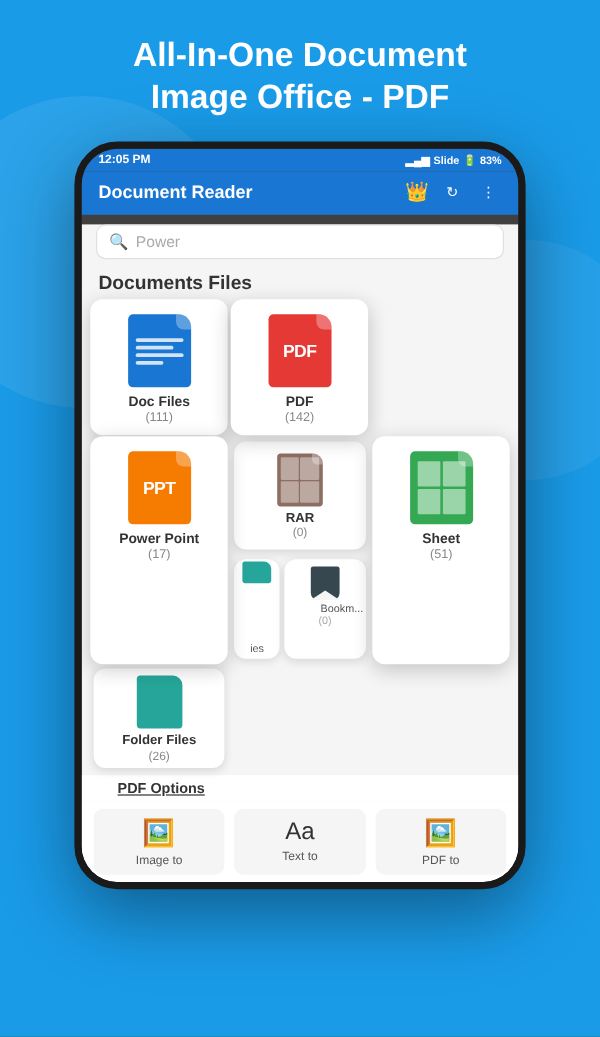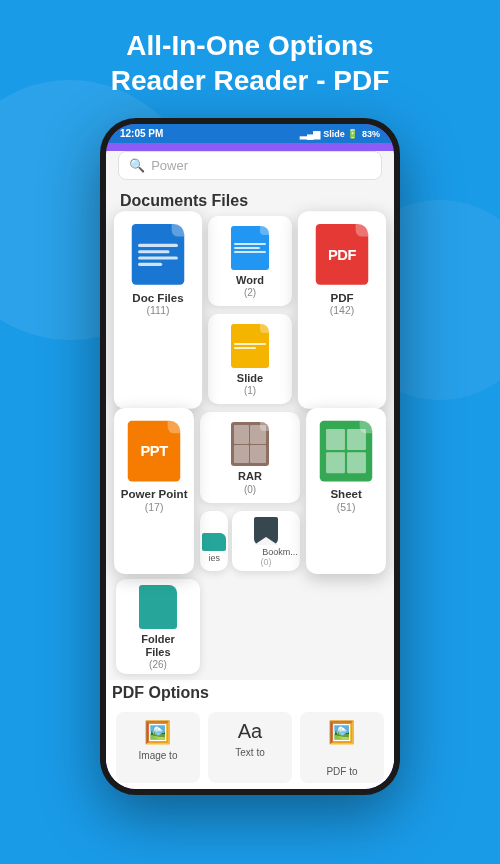--- a/index.html
+++ b/index.html
@@ -24,22 +24,22 @@
 
     
     .phone-wrapper {
       display: flex;
       justify-content: center;
       align-items: flex-start;
       position: relative;
     }
 
     .phone {
-      width: 300px;
-      background: #8b5cf6;
+      width: 376px;
+      background: #404040;
       border-radius: 36px;
       border: 6px solid #1a1a1a;
       overflow: hidden;
       position: relative;
       box-shadow: 0 20px 60px rgba(0,0,0,0.4);
     }
 
     
     .status-bar {
       background: #1976d2;
@@ -265,25 +265,26 @@
     
     .ppt-text, .pdf-text {
       font-size: 14px;
       font-weight: 900;
       color: white;
       letter-spacing: -0.5px;
     }
 
     
     .pdf-options-section {
-      padding: 4px 6px 4px;
-      font-size: 16px;
+      padding: 4px 30px 4px;
+      font-size: 12px;
       font-weight: 700;
       color: #333;
       background: white;
+      text-decoration: underline;
     }
 
     .pdf-options-grid {
       display: grid;
       grid-template-columns: 1fr 1fr 1fr;
       gap: 8px;
       padding: 6px 10px;
       background: white;
     }
 
@@ -330,38 +331,46 @@
       border-radius: 30px;
     }
   </style>
 </head>
 <body>
 
 <div class="bg-circle-1"></div>
 <div class="bg-circle-2"></div>
 
 <div class="app-title">
-  <span>All-In-One Options</span><br>
-  <span>Reader Reader - PDF</span>
+  <span>All-In-One Document</span><br>
+  <span>Image Office - PDF</span>
 </div>
 
 <div class="phone-wrapper">
   <div class="phone">
     <div class="phone-inner">
 
       <div class="status-bar">
         <span>12:05 PM</span>
         <div class="status-icons">
           <span>▂▄▆</span>
           <span>Slide</span>
           <span>🔋</span>
           <span>83%</span>
         </div>
       </div>
 
+      <div class="app-bar">
+        <span class="app-bar-title">Document Reader</span>
+        <div class="app-bar-icons">
+          <span class="crown-icon">👑</span>
+          <div class="icon-circle">↻</div>
+          <div class="icon-circle">⋮</div>
+        </div>
+      </div>
 
       <div class="main-content">
 
         <div class="search-bar">
           <span class="search-icon-inner">🔍</span>
           <span class="search-text">Power</span>
         </div>
 
         <div class="section-header">Documents Files</div>
 
@@ -375,48 +384,20 @@
                   <div class="doc-line medium"></div>
                   <div class="doc-line full"></div>
                   <div class="doc-line short"></div>
                 </div>
               </div>
             </div>
             <span class="doc-name">Doc Files</span>
             <span class="doc-count">(111)</span>
           </div>
 
-          <div style="display:flex; flex-direction:column; gap:8px;">
-            <div class="doc-card">
-              <div class="file-icon-small">
-                <div class="file-shape-small blue-word">
-                  <div style="display:flex;flex-direction:column;gap:2px;padding:4px 3px;width:100%;">
-                    <div style="height:2px;background:rgba(255,255,255,0.8);border-radius:1px;width:100%;"></div>
-                    <div style="height:2px;background:rgba(255,255,255,0.8);border-radius:1px;width:80%;"></div>
-                    <div style="height:2px;background:rgba(255,255,255,0.8);border-radius:1px;width:100%;"></div>
-                  </div>
-                </div>
-              </div>
-              <span class="doc-name">Word</span>
-              <span class="doc-count">(2)</span>
-            </div>
-
-            <div class="doc-card">
-              <div class="file-icon-small">
-                <div class="file-shape-small" style="background:#f4b400;">
-                  <div style="display:flex;flex-direction:column;gap:2px;padding:4px 3px;width:100%;">
-                    <div style="height:2px;background:rgba(255,255,255,0.8);border-radius:1px;"></div>
-                    <div style="height:2px;background:rgba(255,255,255,0.8);border-radius:1px;width:70%;"></div>
-                  </div>
-                </div>
-              </div>
-              <span class="doc-name">Slide</span>
-              <span class="doc-count">(1)</span>
-            </div>
-          </div>
 
           <div class="doc-card highlight-pdf" style="padding:12px 6px 8px;">
             <div class="file-icon">
               <div class="file-shape red-pdf">
                 <span class="pdf-text">PDF</span>
               </div>
             </div>
             <span class="doc-name">PDF</span>
             <span class="doc-count">(142)</span>
           </div>
@@ -444,21 +425,21 @@
                     <div style="background:rgba(255,255,255,0.4);border-radius:1px;"></div>
                     <div style="background:rgba(255,255,255,0.4);border-radius:1px;"></div>
                   </div>
                 </div>
               </div>
               <span class="doc-name">RAR</span>
               <span class="doc-count">(0)</span>
             </div>
 
             <div style="display:flex;gap:4px;">
-              <div class="doc-card" style="flex:1;padding:22px 2px 4px;">
+              <div class="doc-card" style="flex:1;padding:2px 2px 4px;gap:47px;">
                 <div style="width:24px;height:18px;background:#26a69a;border-radius:2px 6px 2px 2px;margin-bottom:2px;"></div>
                 <span style="font-size:9px;color:#555;text-align:center;">ies</span>
               </div>
               <div class="doc-card" style="flex:1;padding:6px 2px 4px;">
                 <div style="width:24px;height:28px;background:#37474f;border-radius:2px 2px 6px 6px;margin-bottom:2px;position:relative;">
                   <div style="position:absolute;bottom:0;left:50%;transform:translateX(-50%);width:0;height:0;border-left:12px solid transparent;border-right:12px solid transparent;border-bottom:8px solid #f5f5f5;"></div>
                 </div>
                 <span style="font-size:9px;color:#555;text-align:center;padding-left:28px;">Bookm...</span>
                 <span style="font-size:9px;color:#aaa;text-align:center;">(0)</span>
               </div>
@@ -498,19 +479,19 @@
           <div class="pdf-opt-card">
             <span class="pdf-opt-icon">🖼️</span>
             <span style="font-size:10px;color:#555;">Image to</span>
           </div>
           <div class="pdf-opt-card">
             <span class="pdf-opt-icon" style="font-size:20px;font-weight:400;color:#333;">Aa</span>
             <span style="font-size:10px;color:#555;">Text to</span>
           </div>
           <div class="pdf-opt-card">
             <span class="pdf-opt-icon">🖼️</span>
-            <span style="font-size:10px;color:#555;margin-top:16px;">PDF to</span>
+            <span style="font-size:10px;color:#555;">PDF to</span>
           </div>
         </div>
       </div>
     </div>
   </div>
 </div>
 
 </body></html>

